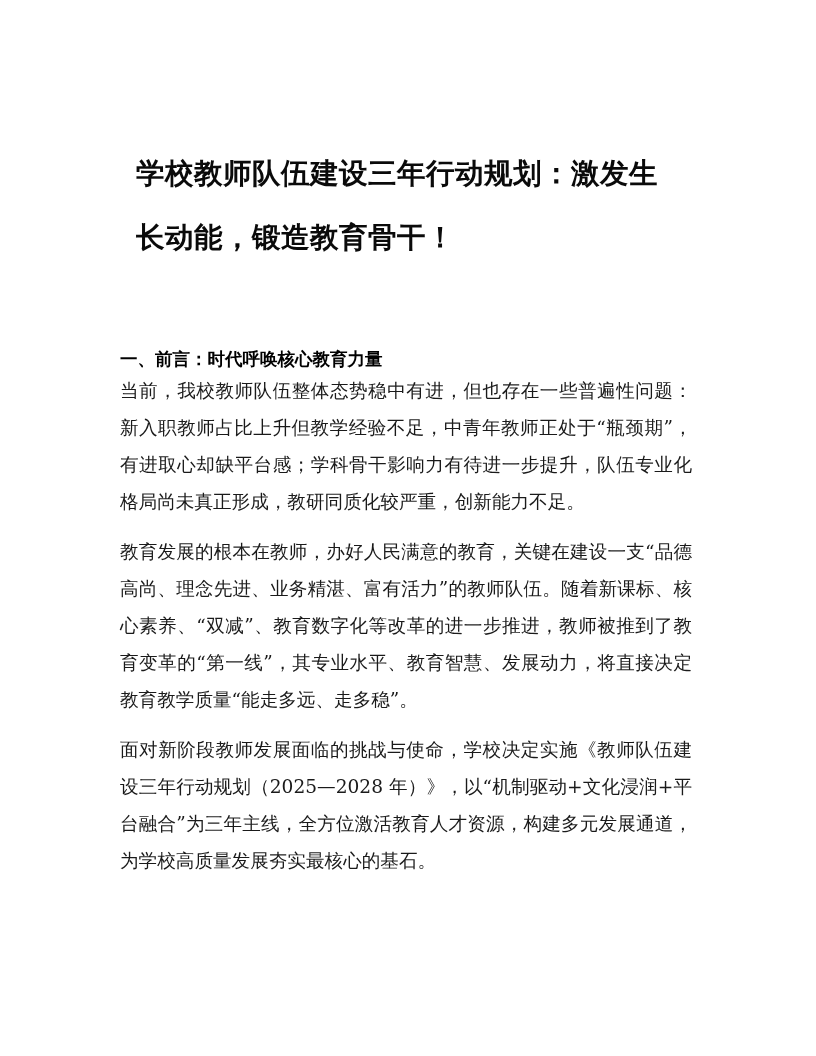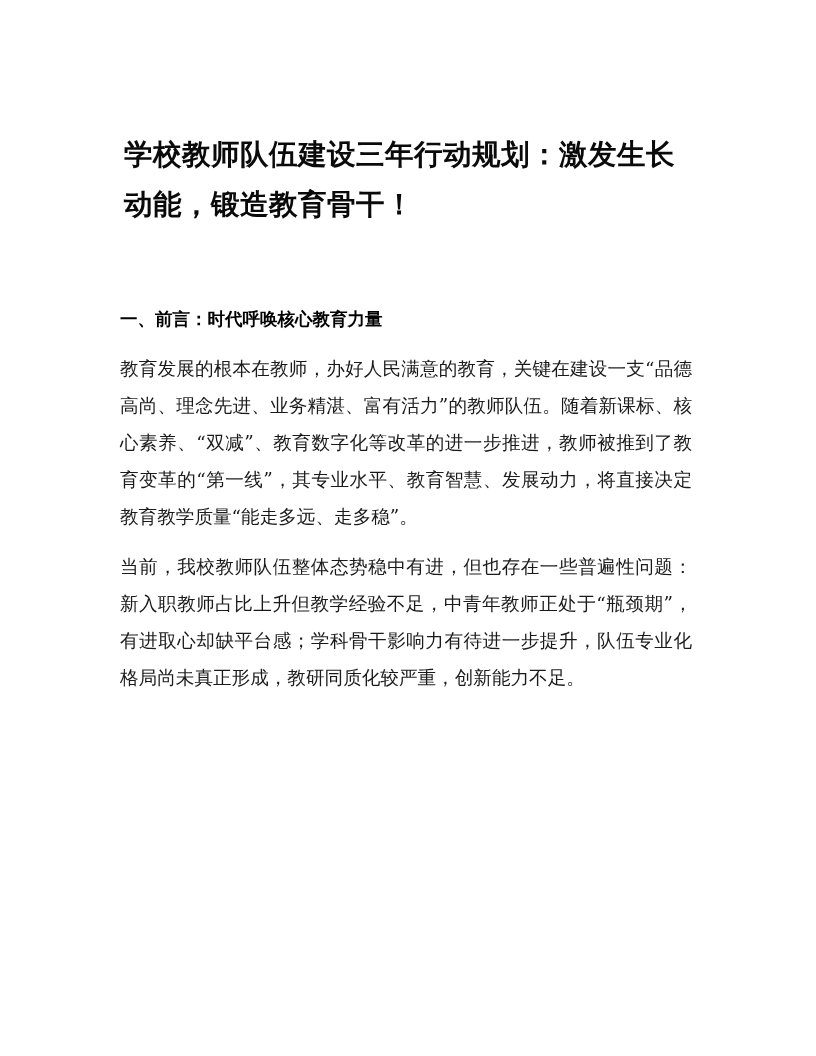--- a/index.html
+++ b/index.html
@@ -15,25 +15,25 @@
       color: #111111;
       font-family: "DejaVu Serif", "Liberation Serif", serif;
     }
     .page {
       position: absolute;
       left: 120px;
       top: 126px;
       width: 572px;
     }
     .title {
-      margin: 4px;
+      margin: 16px;
       font-family: "DejaVu Sans", "Liberation Sans", sans-serif;
       font-weight: bold;
       font-size: 28.5px;
-      line-height: 50px;
+      line-height: 64px;
       letter-spacing: 0.5px;
       color: #0a0a0a;
     }
     .section-heading {
       margin: 0;
       margin-top: 76px;
       font-family: "DejaVu Sans", "Liberation Sans", sans-serif;
       font-weight: bold;
       font-size: 17.5px;
       line-height: 26px;
@@ -51,18 +51,19 @@
   </style>
 </head>
 <body>
 
 <div class="page">
   <h1 class="title">学校教师队伍建设三年行动规划：激发生长动能，锻造教育骨干！</h1>
 
   <section>
     <h2 class="section-heading">一、前言：时代呼唤核心教育力量</h2>
 
+    <p class="para">当前，我校教师队伍整体态势稳中有进，但也存在一些普遍性问题：新入职教师占比上升但教学经验不足，中青年教师正处于“瓶颈期”，有进取心却缺平台感；学科骨干影响力有待进一步提升，队伍专业化格局尚未真正形成，教研同质化较严重，创新能力不足。</p>
+
     <p class="para first">教育发展的根本在教师，办好人民满意的教育，关键在建设一支“品德高尚、理念先进、业务精湛、富有活力”的教师队伍。随着新课标、核心素养、“双减”、教育数字化等改革的进一步推进，教师被推到了教育变革的“第一线”，其专业水平、教育智慧、发展动力，将直接决定教育教学质量“能走多远、走多稳”。</p>
 
-    <p class="para">当前，我校教师队伍整体态势稳中有进，但也存在一些普遍性问题：新入职教师占比上升但教学经验不足，中青年教师正处于“瓶颈期”，有进取心却缺平台感；学科骨干影响力有待进一步提升，队伍专业化格局尚未真正形成，教研同质化较严重，创新能力不足。</p>
-
+    <p class="para">面对新阶段教师发展面临的挑战与使命，学校决定实施《教师队伍建设三年行动规划（2025—2028 年）》，以“机制驱动+文化浸润+平台融合”为三年主线，全方位激活教育人才资源，构建多元发展通道，为学校高质量发展夯实最核心的基石。</p>
   </section>
 </div>
 
 </body></html>

